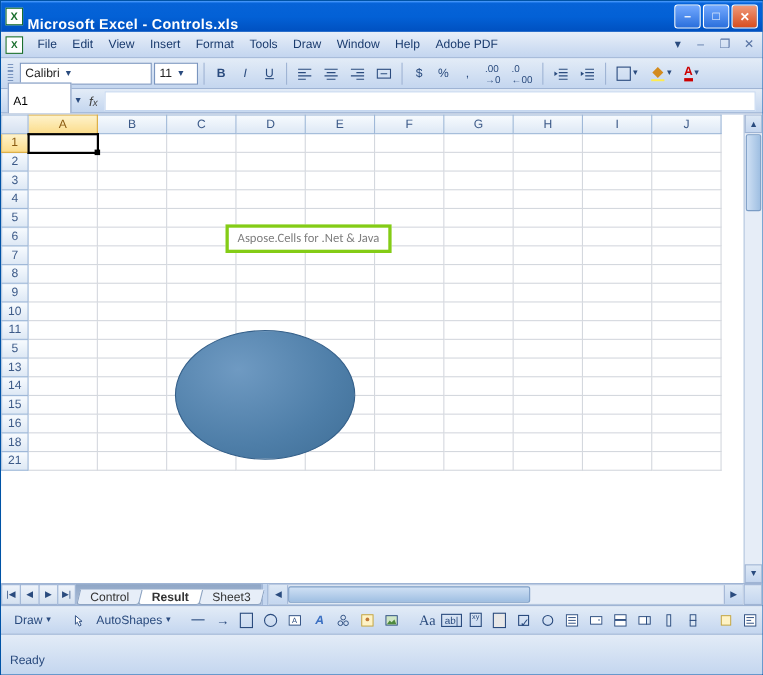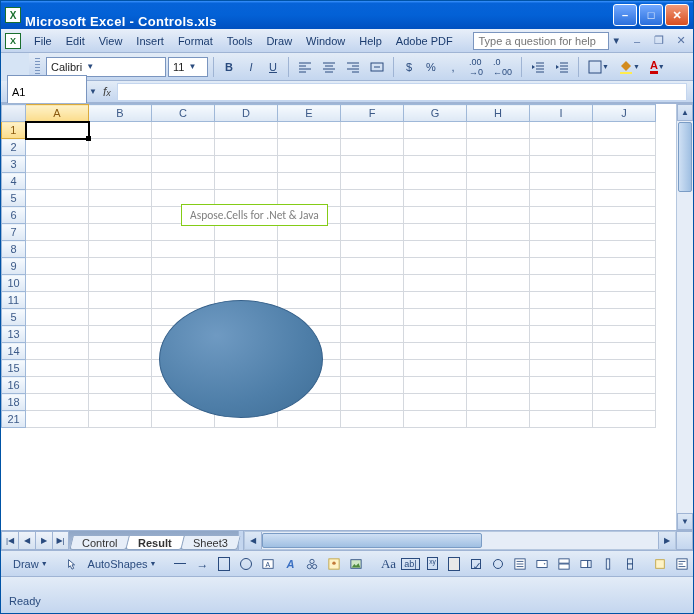--- a/index.html
+++ b/index.html
@@ -17,47 +17,47 @@
   
   .menubar { height: 24px; background: linear-gradient(#e8eff9,#c3d5ef); display:flex; align-items:center; padding: 0 4px; font-size: 11px; color:#1a3b6e; border-bottom:1px solid #9fb4d4;}
   .menubar .logo { width:16px;height:16px; margin-right:6px; background:#fff; border:1px solid #1a6f2e; display:flex;align-items:center;justify-content:center; color:#1a6f2e; font-size:9px; font-weight:bold;}
   .menubar .m { padding: 2px 7px; cursor:default; }
   .menubar .m u { text-decoration: underline; }
   .menubar .spacer { flex:1; }
   .menubar .help-input { width: 136px; height: 18px; border:1px solid #7a95bf; background:#fff; font-size:11px; color:#8a8a8a; padding:0 4px;}
   .menubar .mdi { margin-left:6px; width:16px; font-size:11px; color:#5a75a5; text-align:center;}
   
   
-  .toolbar { height: 28px; background: linear-gradient(#e3ecf7,#c4d6ef); border-bottom:1px solid #9fb4d4; display:flex; align-items:center; padding: 0 6px; font-size:11px; gap:2px;margin-left:28px;}
+  .toolbar { height: 28px; background: linear-gradient(#e3ecf7,#c4d6ef); border-bottom:1px solid #9fb4d4; display:flex; align-items:center; padding: 0 6px; font-size:11px; gap:2px;}
   .toolbar .grip { width:5px; height:18px; background: repeating-linear-gradient(#7a95bf 0 1px, transparent 1px 3px); margin-right:4px;}
   .tool { min-width:20px; height:22px; padding:0 3px; display:flex; align-items:center; justify-content:center; color:#2a4b7e; border:1px solid transparent; border-radius:2px;}
   .combo { height:20px; border:1px solid #7a95bf; background:#fff; display:flex; align-items:center; padding:0 2px 0 4px; font-size:11px; color:#222;}
   .combo .dd { margin-left:4px; font-size:8px; color:#2a4b7e;}
   .sep { width:1px; height:20px; background:#9fb4d4; margin:0 3px;}
   
   
   .fbar { height:22px; background: linear-gradient(#e3ecf7,#c4d6ef); border-bottom:1px solid #9fb4d4; display:flex; align-items:center; padding: 0 6px;}
-  .namebox { width:80px; height:18px; border:1px solid #7a95bf; background:#fff; font-size:11px; padding:16px 4px;}
+  .namebox { width:58px; height:18px; border:1px solid #7a95bf; background:#fff; font-size:11px; padding:16px 4px;}
   .fx { margin: 0 6px; font-style: italic; font-size:12px; color:#444;}
   .formula-input { flex:1; height:18px; border:1px solid #c4d6ef; background:#fff;}
   
   
   .workarea { flex:1; position:relative; background:#fff; display:flex; flex-direction:column; overflow:hidden;}
   .grid-wrap { position:relative; flex:1; overflow:hidden; border-top:1px solid #9fb4d4;}
   table.grid { border-collapse:collapse; font-size:11px; color:#000; table-layout:fixed;}
   table.grid th { background: linear-gradient(#f6fafe,#dde8f5); border:1px solid #9fb8d8; font-weight:normal; color:#3c5a88; height:17px; font-size:11px; }
   table.grid th.row { width:24px; text-align:center;}
   table.grid th.col { text-align:center; }
   table.grid th.col.active, table.grid th.row.active { background: linear-gradient(#fef2c9,#fbdc8a); color:#8a5a10; border-color:#daaa3c;}
   table.grid th.corner { width:24px; background: linear-gradient(#eef3fa,#d5e1f0);}
   table.grid td { border:1px solid #d4d8de; height:17px; width:63px; }
   table.grid td.sel { border:2px solid #000; position:relative; }
   table.grid td.sel::after { content:""; position:absolute; right:-3px; bottom:-3px; width:5px; height:5px; background:#000;}
   
-  .shape-text { position:absolute; border:1px solid #84cc16; background:#fff; padding:3px 8px; font-size:11.5px; color:#808080; font-family: Calibri, Arial, sans-serif;}
+  .shape-text { position:absolute; border:3px solid #84cc16; background:#fff; padding:3px 8px; font-size:11.5px; color:#808080; font-family: Calibri, Arial, sans-serif; margin-left: 24px;}
   .shape-oval { position:absolute; border-radius:50%; background: radial-gradient(ellipse at 35% 30%, #6f9ac2, #4e7ea8 60%, #3e6d95); border:1px solid #35608a;}
   
   .gridscroll { position:absolute; right:0; top:0; bottom:0; width:17px; background:#e6edf7; border-left:1px solid #b5c7df;}
   .gridscroll .thumb { position:absolute; left:1px; right:1px; background: linear-gradient(to right,#cfe0f4,#9fbfe2); border:1px solid #7a9cc5; border-radius:2px;}
   .gridscroll .btn { position:absolute; left:0; right:0; height:17px; background:linear-gradient(#dde8f5,#c4d6ef); border:1px solid #9fb4d4; display:flex;align-items:center;justify-content:center; font-size:8px; color:#2a4b7e;}
   
   
   .tabrow { height:20px; background:#d6e4f5; display:flex; align-items:stretch; border-top:1px solid #9fb4d4;}
   .tab-nav { display:flex;}
   .tab-nav .nb { width:17px; border:1px solid #9fb4d4; border-right:none; background:linear-gradient(#eef3fa,#d5e1f0); display:flex;align-items:center;justify-content:center; font-size:8px; color:#2a4b7e;}
@@ -109,21 +109,20 @@
     <span class="m">Edit</span>
     <span class="m">View</span>
     <span class="m">Insert</span>
     <span class="m">Format</span>
     <span class="m">Tools</span>
     <span class="m">Draw</span>
     <span class="m">Window</span>
     <span class="m">Help</span>
     <span class="m">Adobe PDF</span>
     <span class="spacer"></span>
-    <input class="help-input" placeholder="Type a question for help" style="">
     <span class="tool" style="min-width:12px;">▾</span>
     <span class="mdi">–</span>
     <span class="mdi">❐</span>
     <span class="mdi">✕</span>
   </div>
 
   <div class="toolbar">
     <span class="grip"></span>
     <div class="combo" style="width:120px">
       <span>Calibri</span>

